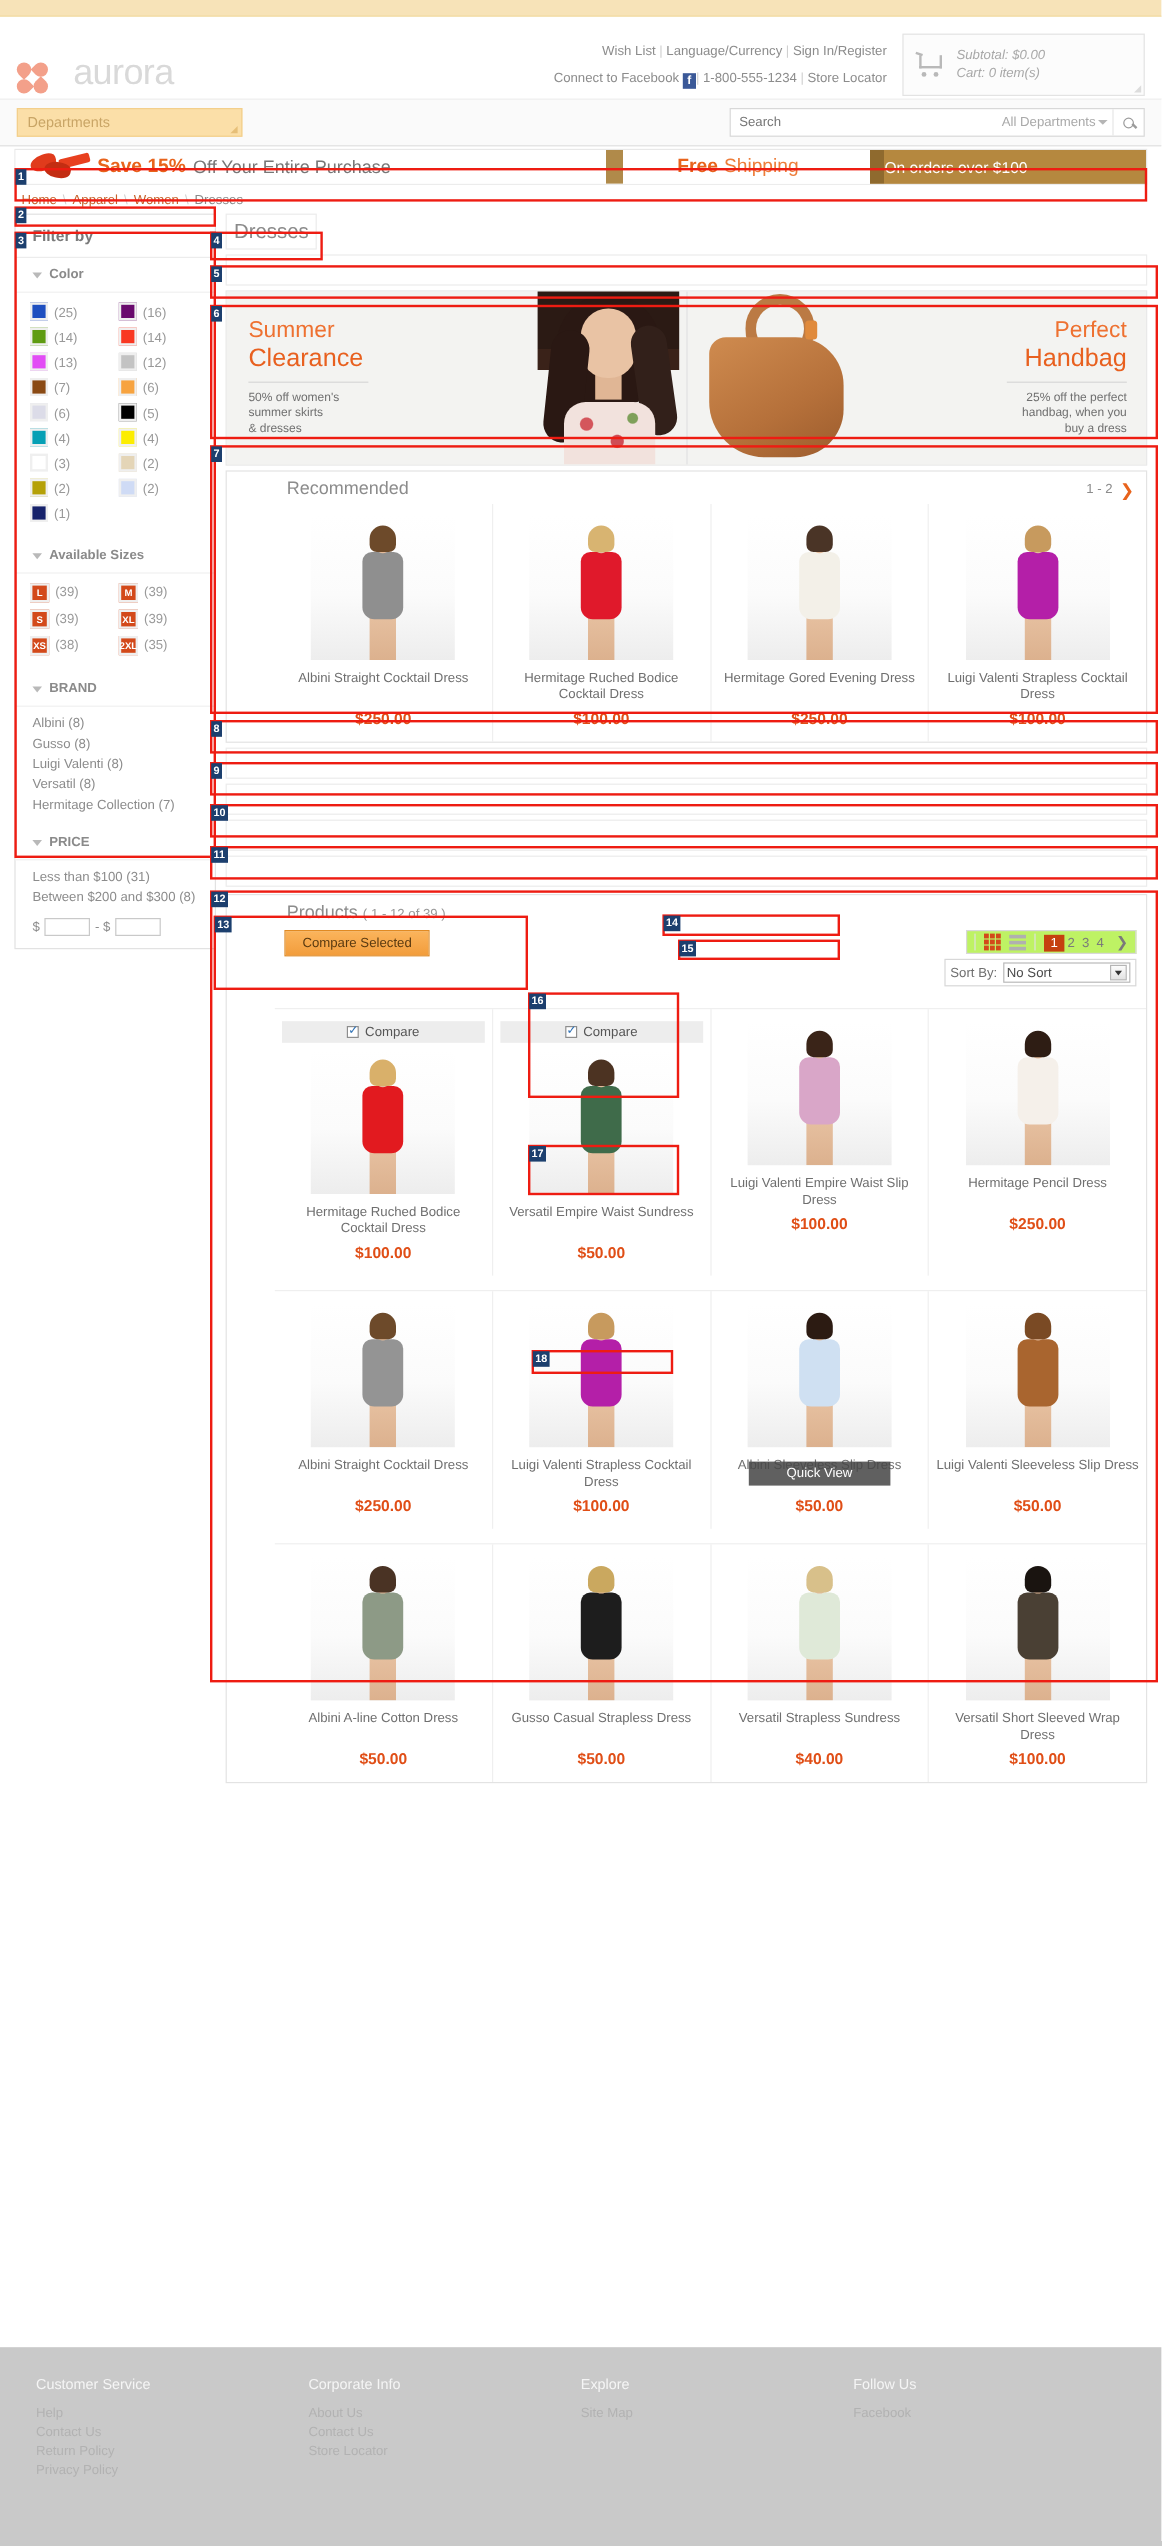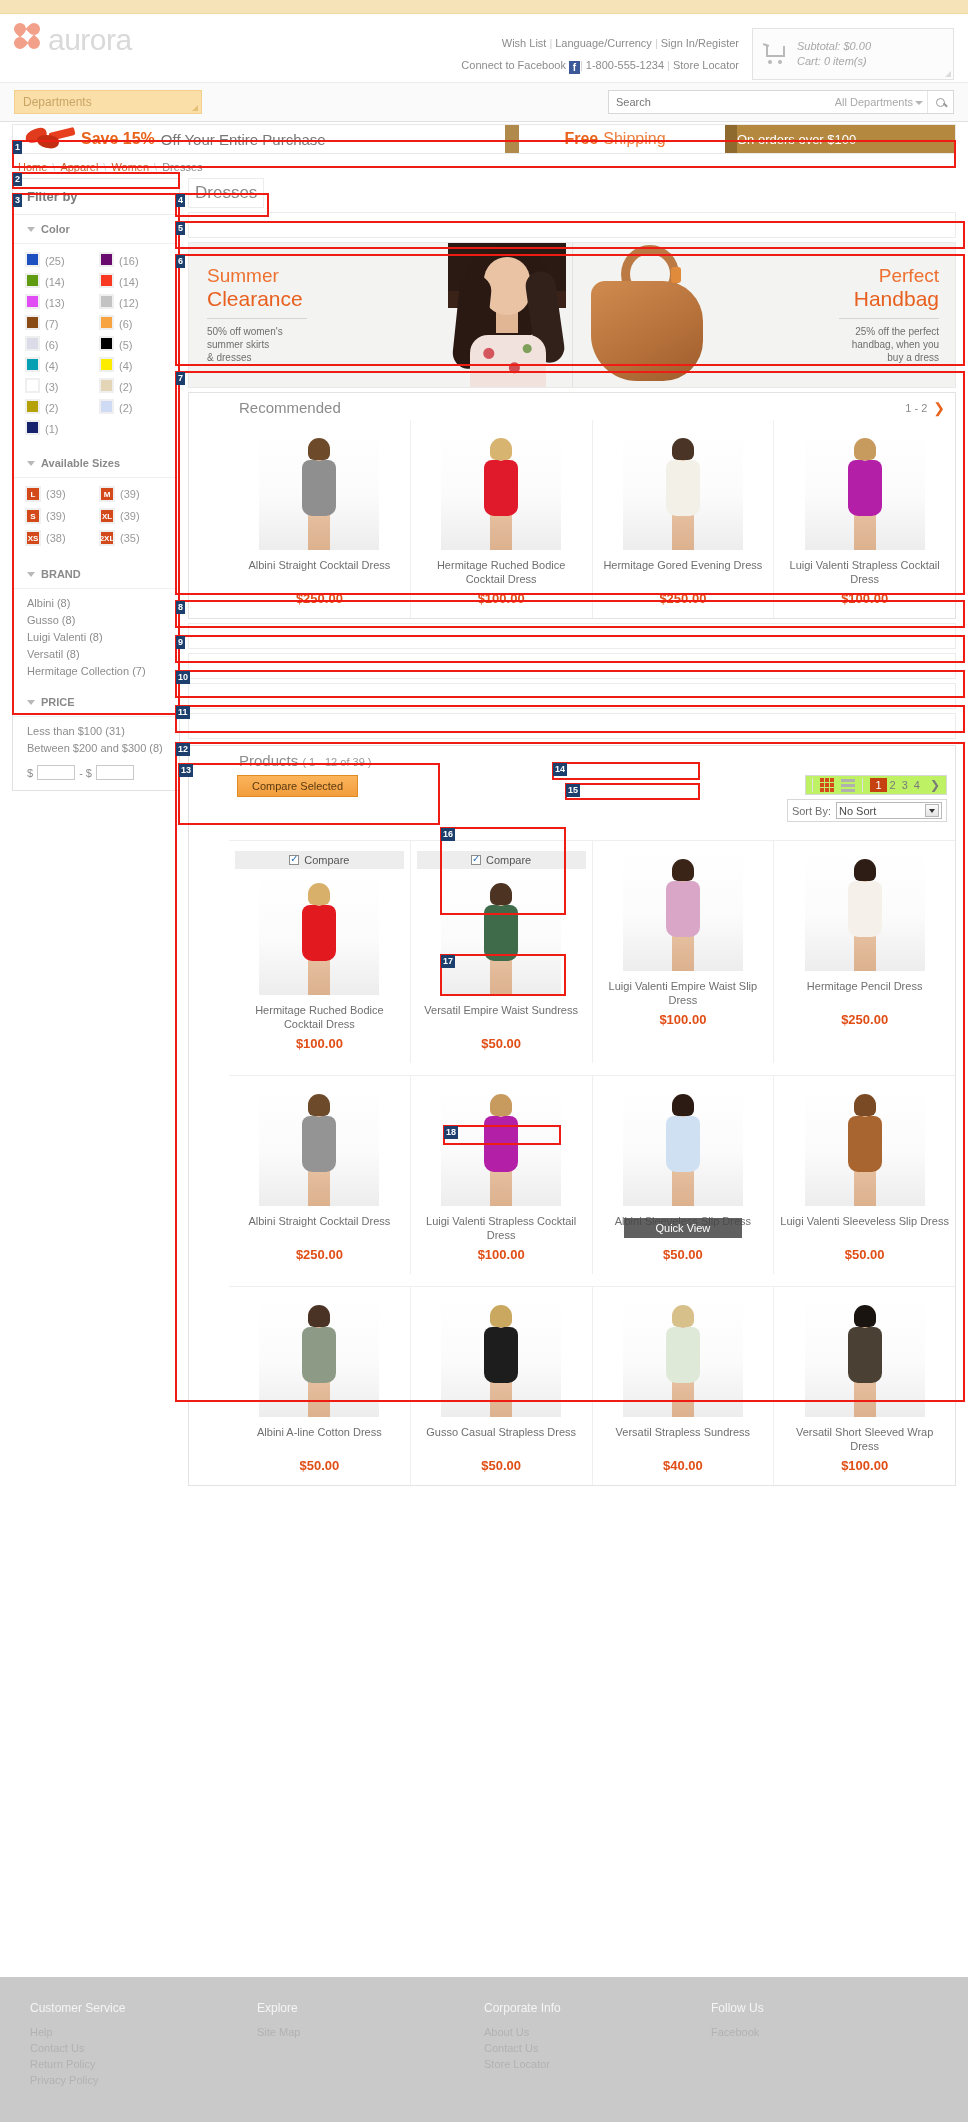--- a/index.html
+++ b/index.html
@@ -4,21 +4,21 @@
 <style>
   * { box-sizing: border-box; margin: 0; padding: 0; }
   body {
     width: 968px; height: 2122px;
     font-family: "Liberation Sans", sans-serif;
     background: #ffffff; color: #444; font-size: 12px;
     position: relative; overflow: hidden;
   }
   .topbar { height: 14px; background: #f7e3b8; border-bottom: 1px solid #f0d79a; }
   .header { height: 68px; background:#fff; display:flex; align-items:flex-start; padding: 6px 14px 0 14px; position: relative; }
-  .logo { display:flex; align-items:flex-start; gap:8px; margin-top:3px; }
+  .logo { display:flex; align-items:flex-end; gap:21px; margin-top:24px; }
   .logo-mark { width:26px; height:26px; position:relative; }
   .logo-mark span { position:absolute; width:12px; height:12px; border-radius:50% 50% 50% 0; background:#f3a08a; }
   .logo-mark span:nth-child(1){ left:0; top:0; transform: rotate(-45deg); }
   .logo-mark span:nth-child(2){ right:0; top:0; transform: rotate(45deg); }
   .logo-mark span:nth-child(3){ left:0; bottom:0; transform: rotate(-135deg); }
   .logo-mark span:nth-child(4){ right:0; bottom:0; transform: rotate(135deg); }
   .logo-text { font-size:30px; color:#d9d9d9; letter-spacing:-0.5px; }
   .util { margin-left:auto; margin-right:10px; text-align:right; padding-top:12px; }
   .util-row { color:#8c8c8c; font-size:11px; line-height:22px; white-space:nowrap; }
   .util-row a { color:#8c8c8c; text-decoration:none; padding:0 3px; }
@@ -153,21 +153,21 @@
   .sortsel .arrowbox { width:14px; height:13px; background:linear-gradient(180deg,#fcfcfc,#e3e3e3); border:1px solid #b5b5b5; display:flex; align-items:center; justify-content:center; }
   .sortsel .arrowbox i { width:0;height:0;border-left:3px solid transparent;border-right:3px solid transparent;border-top:4px solid #333; display:block; }
 
   .grid-rows { }
   .grid-row { display:flex; border-top:1px solid #efefef;margin-top:12px; }
   .cmp-check { display:flex; align-items:center; justify-content:center; gap:5px; background:#ededed; padding:3px 0; font-size:11px; color:#555; margin-bottom:6px; }
   .cmp-check .box { width:10px; height:10px; border:1px solid #8d8d8d; background:#fff; position:relative; }
   .cmp-check .box::after { content:"\2713"; position:absolute; left:0px; top:-3px; font-size:10px; color:#2b6fb5; }
   .qv { position:absolute; left:50%; transform:translateX(-50%); bottom:36px; width:118px; background:rgba(70,70,70,0.86); color:#fff; font-size:11px; text-align:center; padding:4px 0; }
 
-  .footer { position:absolute; left:0; bottom:0; width:968px; height:145px; background:#c9c9c9; }
+  .footer { position:absolute; left:0; bottom:0; width:968px; height:166px; background:#c9c9c9; }
   .footer-inner { display:flex; padding:24px 30px; gap:0; }
   .fcol { flex:1; }
   .fcol h4 { font-size:12px; color:#f5f5f5; font-weight:normal; margin-bottom:9px; }
   .fcol a { display:block; font-size:11px; color:#b2b2b2; text-decoration:none; line-height:16px; }
 
   .ann { position:absolute; border:2px solid #ee1c12; pointer-events:none; z-index:60; }
   .ann > b { position:absolute; left:-1px; top:-1px; background:#1c3f6e; color:#fff; font-size:9px; font-weight:bold; line-height:11px; padding:1px 2px; font-family:"Liberation Sans",sans-serif; }
 </style>
 </head>
 <body>
@@ -700,30 +700,30 @@
 <div class="footer">
   <div class="footer-inner" id="footCols">
       <div class="fcol">
         <h4>Customer Service</h4>
         <a>Help</a>
         <a>Contact Us</a>
         <a>Return Policy</a>
         <a>Privacy Policy</a>
       </div>
       <div class="fcol">
-        <h4>Explore</h4>
-        <a>Site Map</a>
-      </div>
-      <div class="fcol">
         <h4>Corporate Info</h4>
         <a>About Us</a>
         <a>Contact Us</a>
         <a>Store Locator</a>
       </div>
       <div class="fcol">
+        <h4>Explore</h4>
+        <a>Site Map</a>
+      </div>
+      <div class="fcol">
         <h4>Follow Us</h4>
         <a>Facebook</a>
       </div>
     </div>
 </div>
 
 <div id="annLayer">
     <div class="ann" style="left: 12px; top: 140px; width: 944px; height: 28px;">
       <b>1</b>
     </div>

